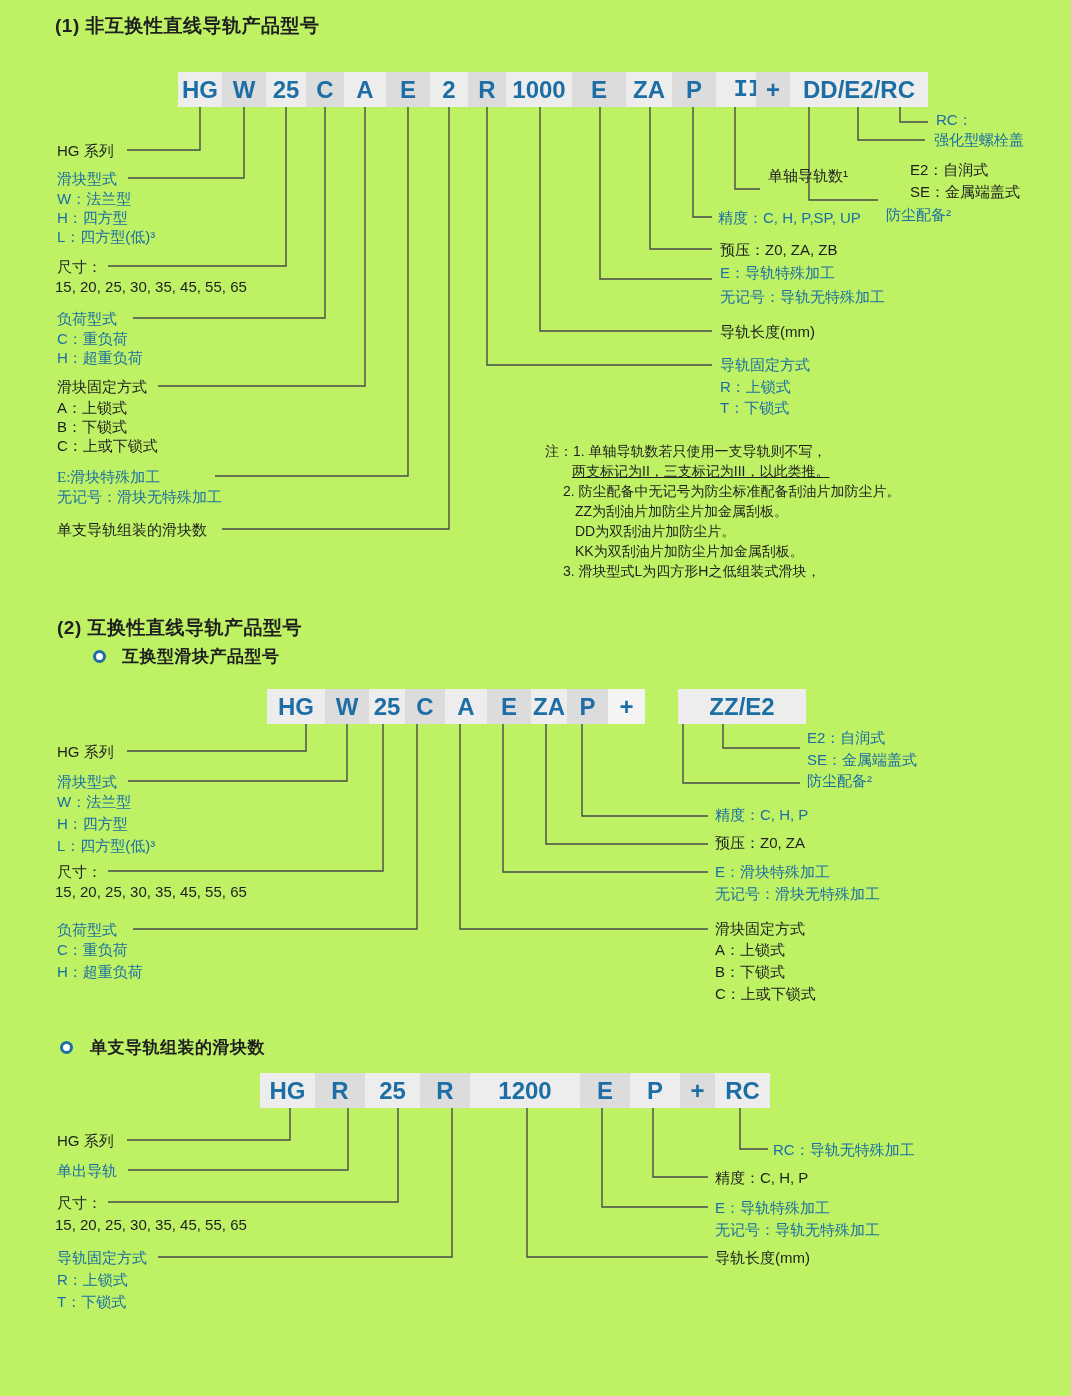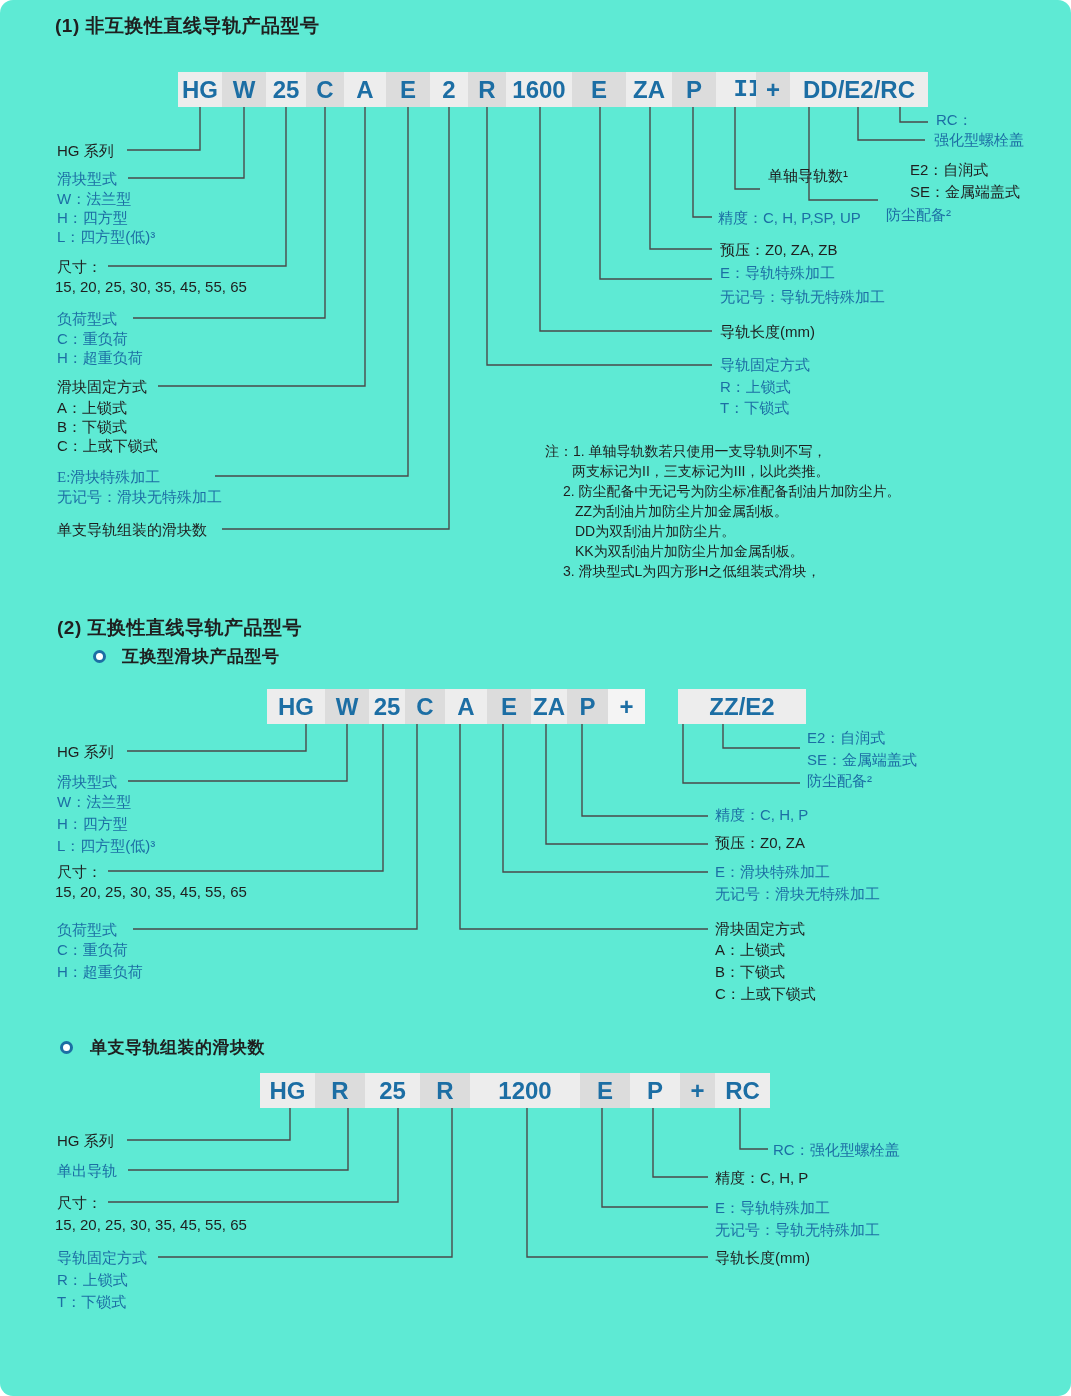--- a/index.html
+++ b/index.html
@@ -1,33 +1,33 @@
 <!DOCTYPE html>
 <html><head>
 <meta charset="utf-8">
 <style>
   html,body{margin:0;padding:0;background:#ffffff;}
-  #page{position:relative;width:1071px;height:1396px;background:#5eead4;overflow:hidden;
-        font-family:"Liberation Sans","DejaVu Sans",sans-serif;color:#1f1f1f;border-radius:13px;}
+  #page{position:relative;width:1071px;height:1396px;background:#bef264;overflow:hidden;
+        font-family:"Liberation Sans","DejaVu Sans",sans-serif;color:#1f1f1f;}
   #leaders{position:absolute;left:0;top:0;width:1071px;height:1396px;}
   .sec-title{position:absolute;font-size:19px;font-weight:bold;letter-spacing:.5px;white-space:nowrap;}
   .sub-title{position:absolute;font-size:17px;font-weight:bold;letter-spacing:.5px;white-space:nowrap;}
   .bullet{position:absolute;width:7px;height:7px;border:3px solid #1C6EA4;border-radius:50%;background:#fff;}
   .band{position:absolute;height:35px;}
   .seg{position:absolute;top:0;height:35px;display:flex;align-items:center;justify-content:center;
        font-size:24px;font-weight:bold;color:#1C6EA4;white-space:nowrap;}
   .sa{background:#ededed;}
   .sb{background:#dcdcdc;}
   .sc{background:#f4f4f4;}
   .lbl{position:absolute;font-size:15px;white-space:nowrap;line-height:1.2;}
   .blue{color:#1C6EA4;}
   .blk{color:#1f1f1f;}
   .notes{position:absolute;left:545px;top:441px;font-size:14px;line-height:20px;color:#1f1f1f;}
   .notes div{white-space:nowrap;}
-  .n-i1{margin-left:27px;}
+  .n-i1{margin-left:27px;text-decoration:underline;}
   .n-i2{margin-left:18px;}
   .n-i3{margin-left:30px;}
 </style>
 </head>
 <body>
 
 <div id="page">
 
   <svg id="leaders" viewBox="0 0 1071 1396" fill="none" stroke="#4A4A4A" stroke-width="1.4">
 
@@ -76,21 +76,21 @@
 
   <div class="band" style="left:0;top:72px;width:1071px;">
     <div class="seg sa" style="left:178px;width:44px;">HG</div>
     <div class="seg sb" style="left:222px;width:44px;">W</div>
     <div class="seg sa" style="left:266px;width:40px;">25</div>
     <div class="seg sb" style="left:306px;width:38px;">C</div>
     <div class="seg sa" style="left:344px;width:42px;">A</div>
     <div class="seg sb" style="left:386px;width:44px;">E</div>
     <div class="seg sa" style="left:430px;width:38px;">2</div>
     <div class="seg sb" style="left:468px;width:38px;">R</div>
-    <div class="seg sa" style="left:506px;width:66px;">1600</div>
+    <div class="seg sa" style="left:506px;width:66px;">1000</div>
     <div class="seg sb" style="left:572px;width:54px;">E</div>
     <div class="seg sa" style="left:626px;width:46px;">ZA</div>
     <div class="seg sb" style="left:672px;width:44px;">P</div>
     <div class="seg sa" style="left:716px;width:64px;font-family:Liberation Mono, monospace;">II</div>
     <div class="seg sb" style="left:756px;width:34px;">+</div>
     <div class="seg sa" style="left:790px;width:138px;">DD/E2/RC</div>
   </div>
 
   <div class="lbl blk" style="left:57px;top:142px;">HG 系列</div>
   <div class="lbl blue" style="left:57px;top:170px;">滑块型式</div>
@@ -191,19 +191,19 @@
   </div>
 
   <div class="lbl blk" style="left:57px;top:1132px;">HG 系列</div>
   <div class="lbl blue" style="left:57px;top:1162px;">单出导轨</div>
   <div class="lbl blk" style="left:57px;top:1194px;">尺寸：</div>
   <div class="lbl blk" style="left:55px;top:1216px;">15, 20, 25, 30, 35, 45, 55, 65</div>
   <div class="lbl blue" style="left:57px;top:1249px;">导轨固定方式</div>
   <div class="lbl blue" style="left:57px;top:1271px;">R：上锁式</div>
   <div class="lbl blue" style="left:57px;top:1293px;">T：下锁式</div>
 
-  <div class="lbl blue" style="left:773px;top:1141px;">RC：强化型螺栓盖</div>
+  <div class="lbl blue" style="left:773px;top:1141px;">RC：导轨无特殊加工</div>
   <div class="lbl blk" style="left:715px;top:1169px;">精度：C, H, P</div>
   <div class="lbl blue" style="left:715px;top:1199px;">E：导轨特殊加工</div>
   <div class="lbl blue" style="left:715px;top:1221px;">无记号：导轨无特殊加工</div>
   <div class="lbl blk" style="left:715px;top:1249px;">导轨长度(mm)</div>
 
 </div>
 
 </body></html>

